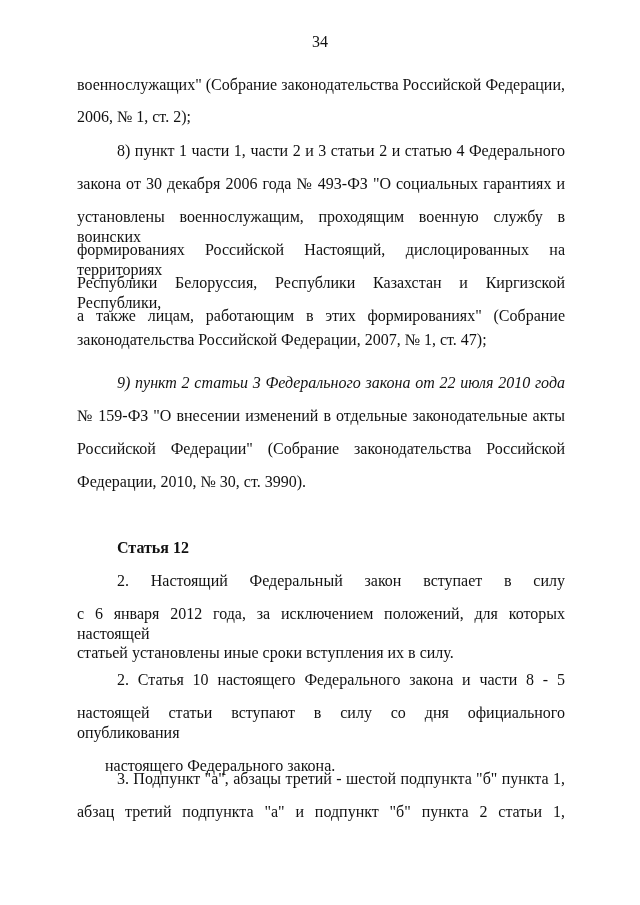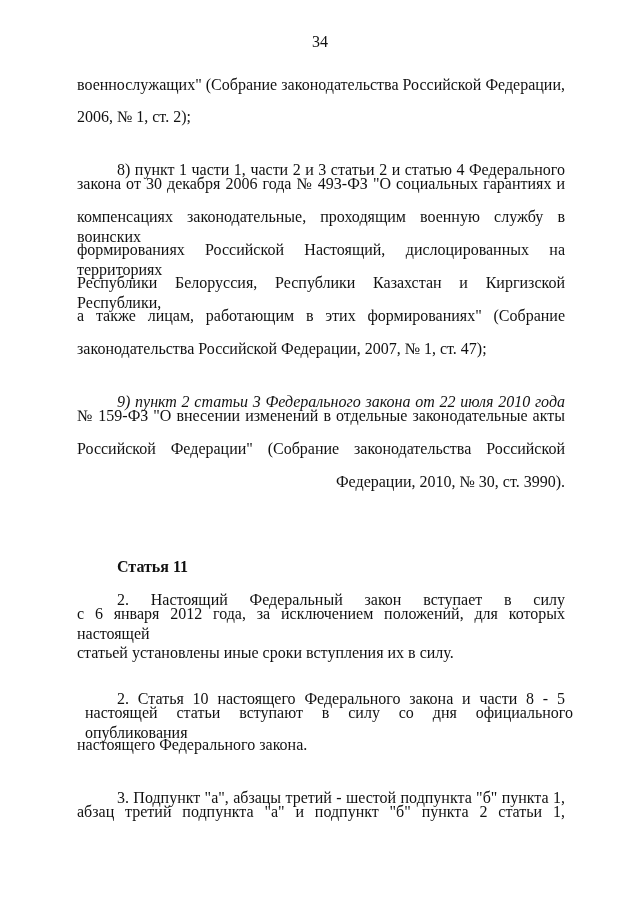--- a/index.html
+++ b/index.html
@@ -2,47 +2,47 @@
 <html><head>
 <meta charset="utf-8">
 <style>
   html, body { margin: 0; padding: 0; background: #ffffff; }
   body { width: 640px; height: 905px; position: relative; overflow: hidden;
          font-family: "Liberation Serif", serif; color: #111; }
   .page-number { position: absolute; top: 33px; left: 0; width: 640px; text-align: center; font-size: 16px; }
   .line { position: absolute; left: 77px; width: 488px; font-size: 16px; line-height: 20px;
           white-space: nowrap; }
   .j { text-align: justify; text-align-last: justify; white-space: normal; }
-  .ind { left: 117px; width: 448px; margin-top: 19px; }
+  .ind { left: 117px; width: 448px; }
   .heading { font-weight: bold; }
 </style>
 </head>
 <body>
 
 <div>
   <div class="page-number">34</div>
   <div id="lines-container">
       <div class="line j" style="top: 75px;">военнослужащих" (Собрание законодательства Российской Федерации,</div>
       <div class="line" style="top: 107px;">2006, № 1, ст. 2);</div>
       <div class="line j ind" style="top: 141px;">8) пункт 1 части 1, части 2 и 3 статьи 2 и статью 4 Федерального</div>
       <div class="line j" style="top: 174px;">закона от 30 декабря 2006 года № 493-ФЗ "О социальных гарантиях и</div>
-      <div class="line j" style="top: 207px;">компенсациях законодательные, проходящим военную службу в воинских</div>
+      <div class="line j" style="top: 207px;">установлены военнослужащим, проходящим военную службу в воинских</div>
       <div class="line j" style="top: 240px;">формированиях Российской Настоящий, дислоцированных на территориях</div>
       <div class="line j" style="top: 273px;">Республики Белоруссия, Республики Казахстан и Киргизской Республики,</div>
       <div class="line j" style="top: 306px;">а также лицам, работающим в этих формированиях" (Собрание</div>
-      <div class="line" style="top: 339px;">законодательства Российской Федерации, 2007, № 1, ст. 47);</div>
+      <div class="line" style="top: 330px;">законодательства Российской Федерации, 2007, № 1, ст. 47);</div>
       <div class="line j ind" style="top: 373px; font-style: italic;">9) пункт 2 статьи 3 Федерального закона от 22 июля 2010 года</div>
       <div class="line j" style="top: 406px;">№ 159-ФЗ "О внесении изменений в отдельные законодательные акты</div>
       <div class="line j" style="top: 439px;">Российской Федерации" (Собрание законодательства Российской</div>
-      <div class="line" style="top: 472px; text-align: right;">Федерации, 2010, № 30, ст. 3990).</div>
+      <div class="line" style="top: 472px;">Федерации, 2010, № 30, ст. 3990).</div>
     </div>
-  <div id="heading" class="line heading ind" style="top: 538px;">Статья 11</div>
+  <div id="heading" class="line heading ind" style="top: 538px;">Статья 12</div>
   <div id="article-lines">
       <div class="line j ind" style="top: 571px;">2. Настоящий Федеральный закон вступает в силу</div>
       <div class="line j" style="top: 604px;">с 6 января 2012 года, за исключением положений, для которых настоящей</div>
       <div class="line" style="top: 637px; margin-top: 6px;">статьей установлены иные сроки вступления их в силу.</div>
       <div class="line j ind" style="top: 670px;">2. Статья 10 настоящего Федерального закона и части 8 - 5</div>
-      <div class="line j" style="top: 703px; margin-left: 8px;">настоящей статьи вступают в силу со дня официального опубликования</div>
-      <div class="line" style="top: 735px;">настоящего Федерального закона.</div>
+      <div class="line j" style="top: 703px;">настоящей статьи вступают в силу со дня официального опубликования</div>
+      <div class="line" style="top: 756px; margin-left: 28px;">настоящего Федерального закона.</div>
       <div class="line j ind" style="top: 769px;">3. Подпункт "а", абзацы третий - шестой подпункта "б" пункта 1,</div>
       <div class="line j" style="top: 802px;">абзац третий подпункта "а" и подпункт "б" пункта 2 статьи 1,</div>
     </div>
 </div>
 
 </body></html>

